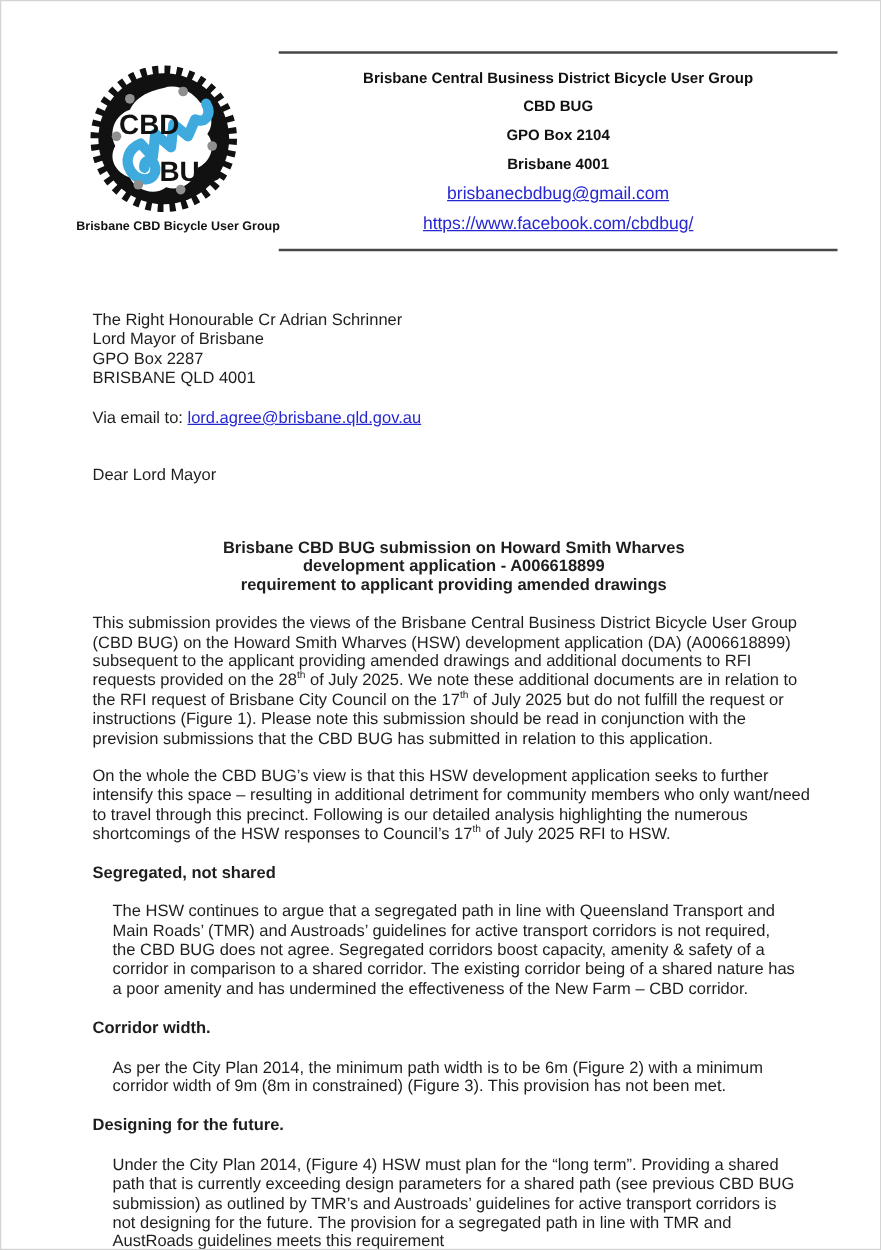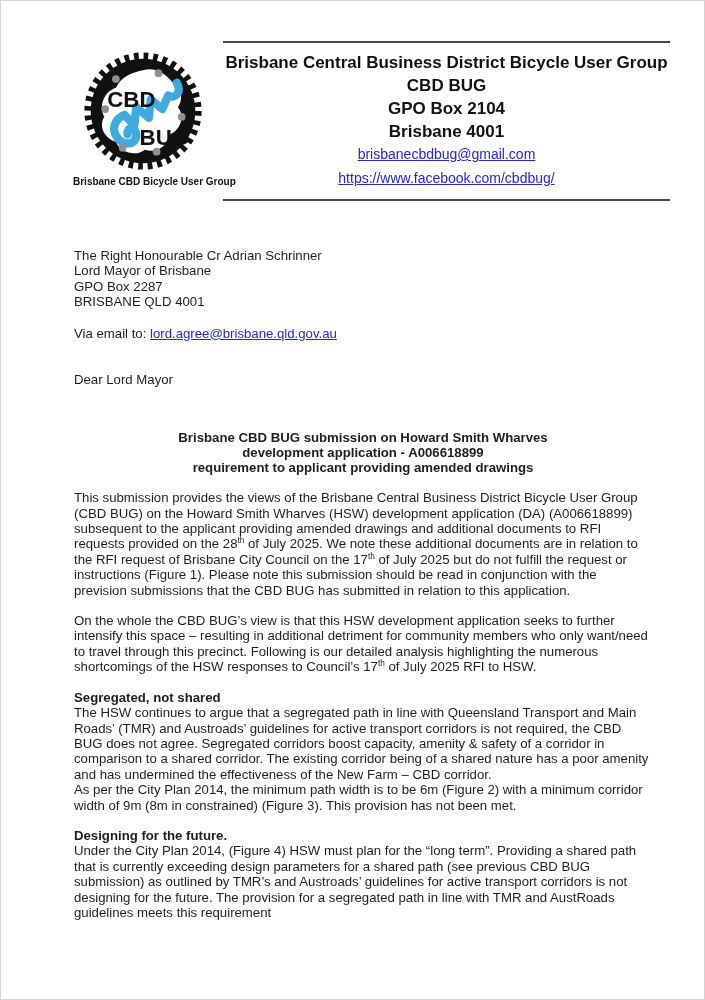--- a/index.html
+++ b/index.html
@@ -11,21 +11,21 @@
     background: #ffffff;
     border: 1px solid #d4d4d4;
     font-family: "Liberation Sans", sans-serif;
     color: #1e1e1e;
     overflow: hidden;
   }
 
   
   .logo-wrap {
     position: absolute;
-    left: 72px;
+    left: 60px;
     top: 48px;
     width: 140px;
     text-align: center;
   }
   .logo-wrap svg { display: block; margin: 0 auto; }
   .logo-caption {
     margin-top: 3px;
     font-size: 10px;
     font-weight: bold;
     color: #111111;
@@ -34,21 +34,21 @@
   .org-block {
     position: absolute;
     left: 222px;
     top: 40px;
     width: 447px;
     text-align: center;
   }
   .rule { height: 2px; background: #474747; }
   .org-inner { padding: 8px 0 9px 0; }
   .org-line {
-    font-size: 17px;
+    font-size: 12px;
     font-weight: bold;
     line-height: 23px;
     color: #111111;
   }
   .org-link {
     display: block;
     font-size: 14px;
     line-height: 23.5px;
     color: #2626d2;
     text-decoration: underline;
@@ -65,21 +65,21 @@
     line-height: 15.4px;
   }
   .addr-line { line-height: 15.4px; }
   .via-line { margin-top: 16px; }
   .body-link { color: #2626d2; text-decoration: underline; cursor: pointer; }
   .salutation { margin-top: 31px; }
   .letter-title { margin-top: 44px; font-weight: bold; text-align: center; }
   .title-line { line-height: 14.6px; }
   .para { margin: 15px 0 0 0; }
   .sec-heading { margin: 15px 0 0 0; font-weight: bold; }
-  .sec-body { margin: 0; }
+  .sec-body { margin: 16px; }
   sup { font-size: 62%; line-height: 0; }
 </style>
 </head>
 <body>
 
 <div class="page">
 
   <div>
 
     <div class="logo-wrap">
@@ -144,20 +144,21 @@
       <div class="title-line">requirement to applicant providing amended drawings</div>
     </div>
 
     <p class="para"><span>This submission provides the views of the Brisbane Central Business District Bicycle User Group (CBD BUG) on the Howard Smith Wharves (HSW) development application (DA) (A006618899) subsequent to the applicant providing amended drawings and additional documents to RFI requests provided on the 28</span><sup>th</sup><span> of July 2025. We note these additional documents are in relation to the RFI request of Brisbane City Council on the 17</span><sup>th</sup><span> of July 2025 but do not fulfill the request or instructions (Figure 1). Please note this submission should be read in conjunction with the prevision submissions that the CBD BUG has submitted in relation to this application.</span></p>
 
     <p class="para"><span>On the whole the CBD BUG’s view is that this HSW development application seeks to further intensify this space – resulting in additional detriment for community members who only want/need to travel through this precinct. Following is our detailed analysis highlighting the numerous shortcomings of the HSW responses to Council’s 17</span><sup>th</sup><span> of July 2025 RFI to HSW.</span></p>
 
     <p class="sec-heading">Segregated, not shared</p>
     <p class="sec-body">The HSW continues to argue that a segregated path in line with Queensland Transport and Main Roads’ (TMR) and Austroads’ guidelines for active transport corridors is not required, the CBD BUG does not agree. Segregated corridors boost capacity, amenity &amp; safety of a corridor in comparison to a shared corridor. The existing corridor being of a shared nature has a poor amenity and has undermined the effectiveness of the New Farm – CBD corridor.</p>
 
+    <p class="sec-heading">Corridor width.</p>
     <p class="sec-body">As per the City Plan 2014, the minimum path width is to be 6m (Figure 2) with a minimum corridor width of 9m (8m in constrained) (Figure 3). This provision has not been met.</p>
 
     <p class="sec-heading">Designing for the future.</p>
     <p class="sec-body">Under the City Plan 2014, (Figure 4) HSW must plan for the “long term”. Providing a shared path that is currently exceeding design parameters for a shared path (see previous CBD BUG submission) as outlined by TMR’s and Austroads’ guidelines for active transport corridors is not designing for the future. The provision for a segregated path in line with TMR and AustRoads guidelines meets this requirement</p>
 
   </div>
 
 </div>
 
 </body></html>

